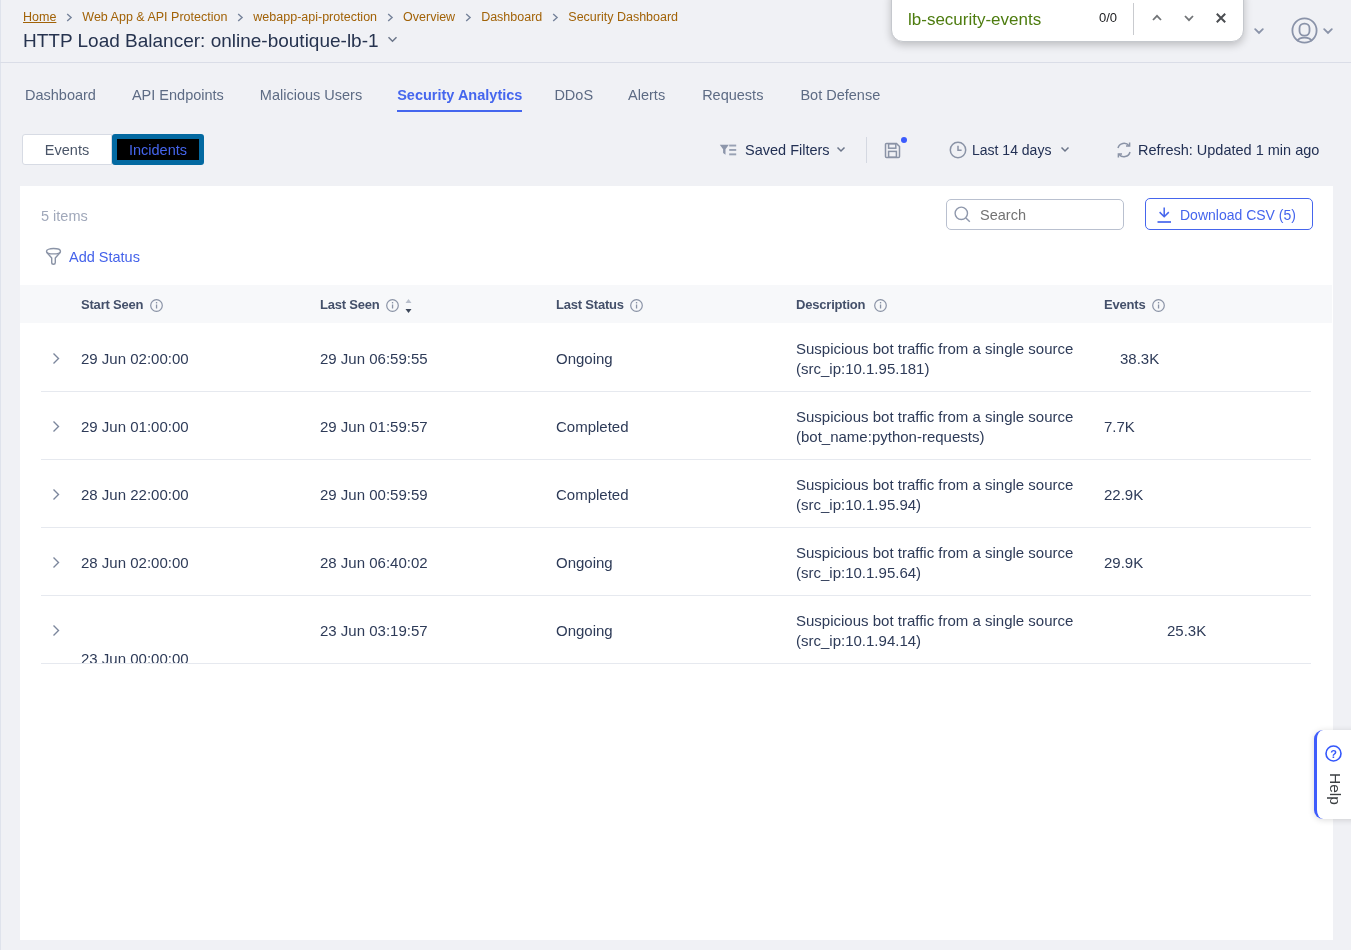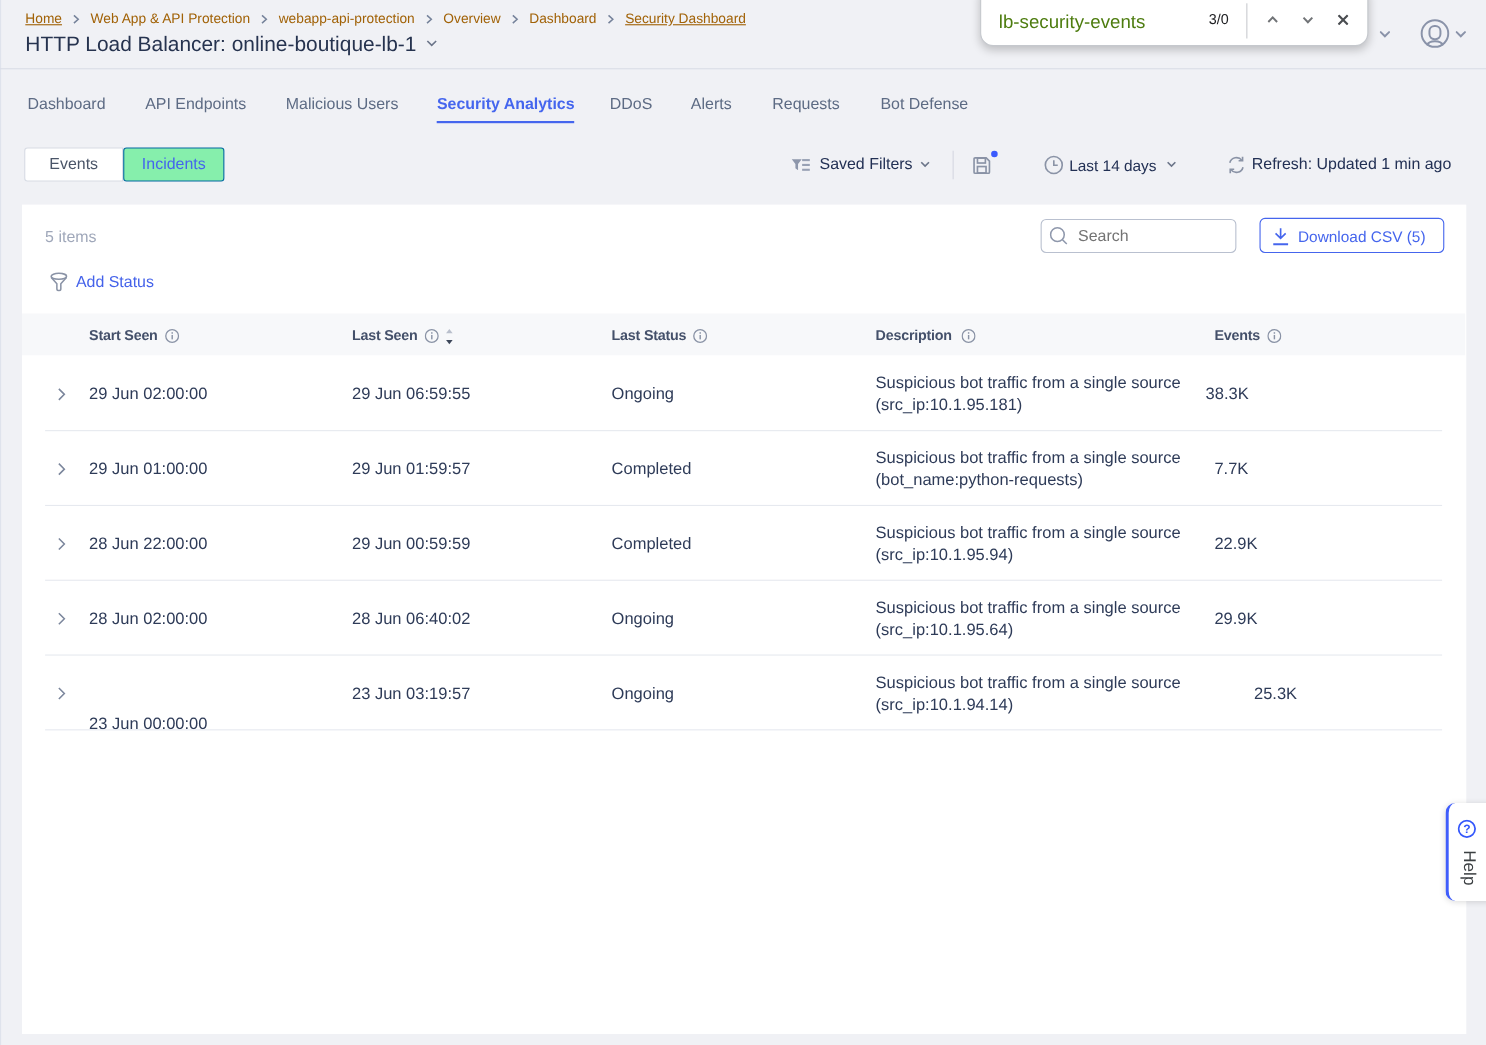--- a/index.html
+++ b/index.html
@@ -28,39 +28,39 @@
       <path d="M1.2 1l3.9 3.5L1.2 8" fill="none" stroke="#75829a" stroke-width="1.4"></path>
     </svg>
   <span>Overview</span>
   <svg class="bsep" width="7" height="9" viewBox="0 0 7 9">
       <path d="M1.2 1l3.9 3.5L1.2 8" fill="none" stroke="#75829a" stroke-width="1.4"></path>
     </svg>
   <span>Dashboard</span>
   <svg class="bsep" width="7" height="9" viewBox="0 0 7 9">
       <path d="M1.2 1l3.9 3.5L1.2 8" fill="none" stroke="#75829a" stroke-width="1.4"></path>
     </svg>
-  <span style="text-decoration:underline">Security Dashboard</span>
+  <span style="">Security Dashboard</span>
 </div>
 <style>
   .bsep{margin:0 9.5px;flex:0 0 auto}
 </style>
 <div class="abs" style="left:23px;top:30px;font-size:19px;color:#26334f;white-space:nowrap">HTTP Load Balancer: online-boutique-lb-1</div>
 <svg class="abs" style="left:387px;top:36px" width="11" height="7" viewBox="0 0 11 7">
     <path d="M1.5 1.3L5.5 5.2L9.5 1.3" fill="none" stroke="#6b7589" stroke-width="1.5"></path>
   </svg>
 
 <div class="abs" style="left:0;top:62px;width:1351px;height:1px;background:#dadde7"></div>
 
 <div class="abs" style="left:25px;top:87px;font-size:14.5px;color:#5d6b84;white-space:nowrap">
   <span style="margin-right:36px">Dashboard</span><span style="margin-right:36px">API Endpoints</span><span style="margin-right:35px">Malicious Users</span><span style="font-weight:bold;color:#4566ee;margin-right:32px">Security Analytics</span><span style="margin-right:35px">DDoS</span><span style="margin-right:37px">Alerts</span><span style="margin-right:37px">Requests</span><span>Bot Defense</span>
 </div>
 <div class="abs" style="left:397px;top:109.5px;width:125px;height:2.5px;background:#4566ee"></div>
 
 <div class="abs" style="left:22px;top:134px;width:90px;height:31px;background:#fff;border:1px solid #d7dbe4;border-radius:3px 0 0 3px;box-sizing:border-box;display:flex;align-items:center;justify-content:center;font-size:14.5px;color:#4a5568">Events</div>
-<div class="abs" style="left:112px;top:134px;width:92px;height:31px;background:#86efac;border:1px solid #0369a1;border-radius:3px;box-sizing:border-box;display:flex;align-items:center;justify-content:center;font-size:14.5px;color:#4565ed">Incidents</div>
+<div class="abs" style="left:112px;top:134px;width:92px;height:31px;background:#000000;border:5px solid #0369a1;border-radius:3px;box-sizing:border-box;display:flex;align-items:center;justify-content:center;font-size:14.5px;color:#4565ed">Incidents</div>
 
 <svg class="abs" style="left:719px;top:144px" width="18" height="12" viewBox="0 0 18 12">
   <path d="M0.8 0.8h9l-3.3 4.4v5.6l-2.4-1.8V5.2z" fill="#8d96ab"></path>
   <rect x="10.2" y="0.6" width="7" height="1.9" fill="#98a1b4"></rect>
   <rect x="10.2" y="5" width="7" height="1.9" fill="#98a1b4"></rect>
   <rect x="10.2" y="9.4" width="7" height="1.9" fill="#98a1b4"></rect>
 </svg>
 <div class="abs" style="left:745px;top:142px;font-size:14.5px;color:#223054">Saved Filters</div>
 <svg class="abs" style="left:836px;top:146px" width="10" height="7" viewBox="0 0 10 7">
     <path d="M1.5 1.5L5 5l3.5-3.5" fill="none" stroke="#6b7589" stroke-width="1.5"></path>
@@ -157,21 +157,21 @@
 </svg>
 
 <svg class="abs" style="left:52px;top:352px" width="8" height="13" viewBox="0 0 8 13">
     <path d="M1.5 1.5L6.5 6.5L1.5 11.5" fill="none" stroke="#7b869c" stroke-width="1.4"></path>
   </svg>
 <div class="abs cell" style="left:81px;top:350px">29 Jun 02:00:00</div>
 <div class="abs cell" style="left:320px;top:350px">29 Jun 06:59:55</div>
 <div class="abs cell" style="left:556px;top:350px">Ongoing</div>
 <div class="abs cell" style="left:796px;top:340px">Suspicious bot traffic from a single source</div>
 <div class="abs cell" style="left:796px;top:360px">(src_ip:10.1.95.181)</div>
-<div class="abs cell" style="left:1096px;top:350px">38.3K</div>
+<div class="abs cell" style="left:1120px;top:350px">38.3K</div>
 <div class="abs" style="left:41px;top:391px;width:1270px;height:1px;background:#e6e9ef"></div>
 <svg class="abs" style="left:52px;top:420px" width="8" height="13" viewBox="0 0 8 13">
     <path d="M1.5 1.5L6.5 6.5L1.5 11.5" fill="none" stroke="#7b869c" stroke-width="1.4"></path>
   </svg>
 <div class="abs cell" style="left:81px;top:418px">29 Jun 01:00:00</div>
 <div class="abs cell" style="left:320px;top:418px">29 Jun 01:59:57</div>
 <div class="abs cell" style="left:556px;top:418px">Completed</div>
 <div class="abs cell" style="left:796px;top:408px">Suspicious bot traffic from a single source</div>
 <div class="abs cell" style="left:796px;top:428px">(bot_name:python-requests)</div>
 <div class="abs cell" style="left:1104px;top:418px">7.7K</div>
@@ -197,28 +197,28 @@
 <div class="abs cell" style="left:1104px;top:554px">29.9K</div>
 <div class="abs" style="left:41px;top:595px;width:1270px;height:1px;background:#e6e9ef"></div>
 <svg class="abs" style="left:52px;top:624px" width="8" height="13" viewBox="0 0 8 13">
     <path d="M1.5 1.5L6.5 6.5L1.5 11.5" fill="none" stroke="#7b869c" stroke-width="1.4"></path>
   </svg>
 <div class="abs cell" style="left:81px;top:650px">23 Jun 00:00:00</div>
 <div class="abs cell" style="left:320px;top:622px">23 Jun 03:19:57</div>
 <div class="abs cell" style="left:556px;top:622px">Ongoing</div>
 <div class="abs cell" style="left:796px;top:612px">Suspicious bot traffic from a single source</div>
 <div class="abs cell" style="left:796px;top:632px">(src_ip:10.1.94.14)</div>
-<div class="abs cell" style="left:1140px;top:622px">25.3K</div>
+<div class="abs cell" style="left:1167px;top:622px">25.3K</div>
 <div class="abs" style="left:41px;top:663px;width:1270px;height:1px;background:#e6e9ef"></div>
 
 <style>.cell{font-size:15px;color:#2e3b58;white-space:nowrap}</style>
 
 <div class="abs" style="left:891px;top:-14px;width:353px;height:56px;background:#fff;border:1px solid #c5c8cd;border-radius:12px;box-sizing:border-box;box-shadow:0 3px 9px rgba(0,0,0,.22)"></div>
 <div class="abs" style="left:908px;top:10px;font-size:17px;color:#4d7c0f">lb-security-events</div>
-<div class="abs" style="left:1117px;top:10px;font-size:13px;color:#202124;transform:translateX(-100%)">3/0</div>
+<div class="abs" style="left:1117px;top:10px;font-size:13px;color:#202124;transform:translateX(-100%)">0/0</div>
 <div class="abs" style="left:1133px;top:3px;width:1px;height:32px;background:#c9cbcf"></div>
 <svg class="abs" style="left:1152px;top:14px" width="10" height="7" viewBox="0 0 10 7">
     <path d="M1 6L5 1.8L9 6" fill="none" stroke="#717477" stroke-width="1.8"></path>
   </svg>
 <svg class="abs" style="left:1184px;top:15px" width="10" height="7" viewBox="0 0 10 7">
     <path d="M1 1L5 5.2L9 1" fill="none" stroke="#717477" stroke-width="1.8"></path>
   </svg>
 <svg class="abs" style="left:1216px;top:13px" width="10" height="10" viewBox="0 0 10 10">
     <path d="M0.8 0.8l8.4 8.4M9.2 0.8L0.8 9.2" stroke="#4a4d51" stroke-width="2"></path>
   </svg>

